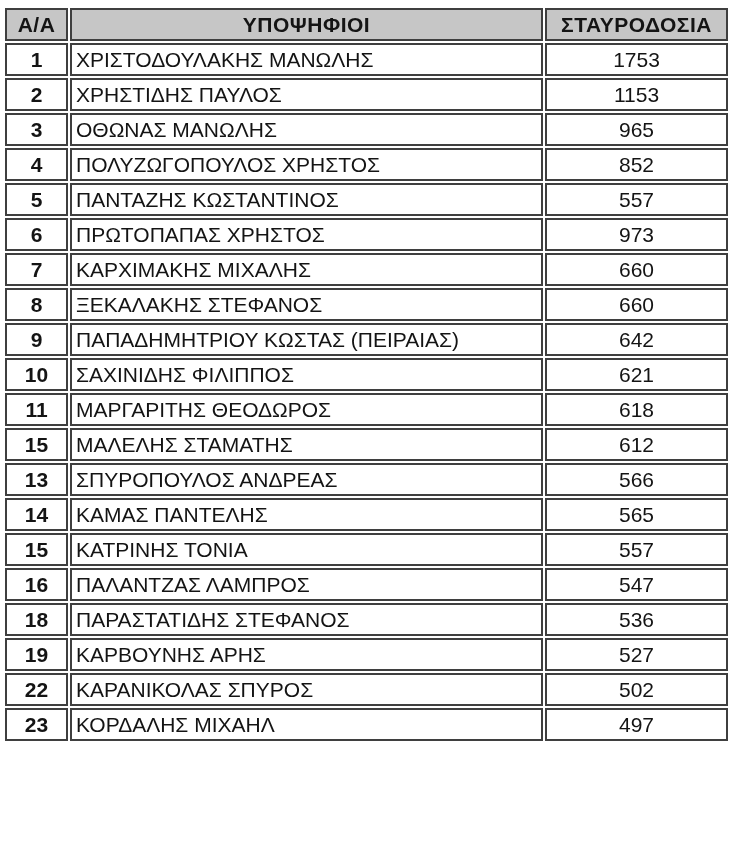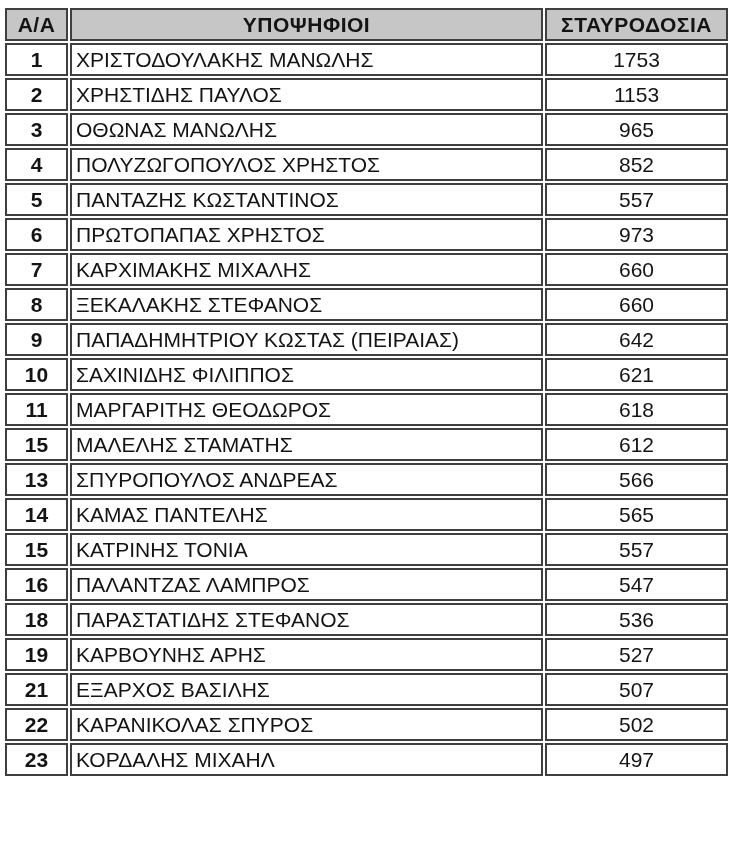--- a/index.html
+++ b/index.html
@@ -160,25 +160,20 @@
         <td class="aa">18</td>
         <td class="name">ΠΑΡΑΣΤΑΤΙΔΗΣ ΣΤΕΦΑΝΟΣ</td>
         <td class="votes">536</td>
       </tr>
       <tr>
         <td class="aa">19</td>
         <td class="name">ΚΑΡΒΟΥΝΗΣ ΑΡΗΣ</td>
         <td class="votes">527</td>
       </tr>
       <tr>
-        <td class="aa">21</td>
-        <td class="name">ΕΞΑΡΧΟΣ ΒΑΣΙΛΗΣ</td>
-        <td class="votes">507</td>
-      </tr>
-      <tr>
         <td class="aa">22</td>
         <td class="name">ΚΑΡΑΝΙΚΟΛΑΣ ΣΠΥΡΟΣ</td>
         <td class="votes">502</td>
       </tr>
       <tr>
         <td class="aa">23</td>
         <td class="name">ΚΟΡΔΑΛΗΣ ΜΙΧΑΗΛ</td>
         <td class="votes">497</td>
       </tr>
     </tbody>

